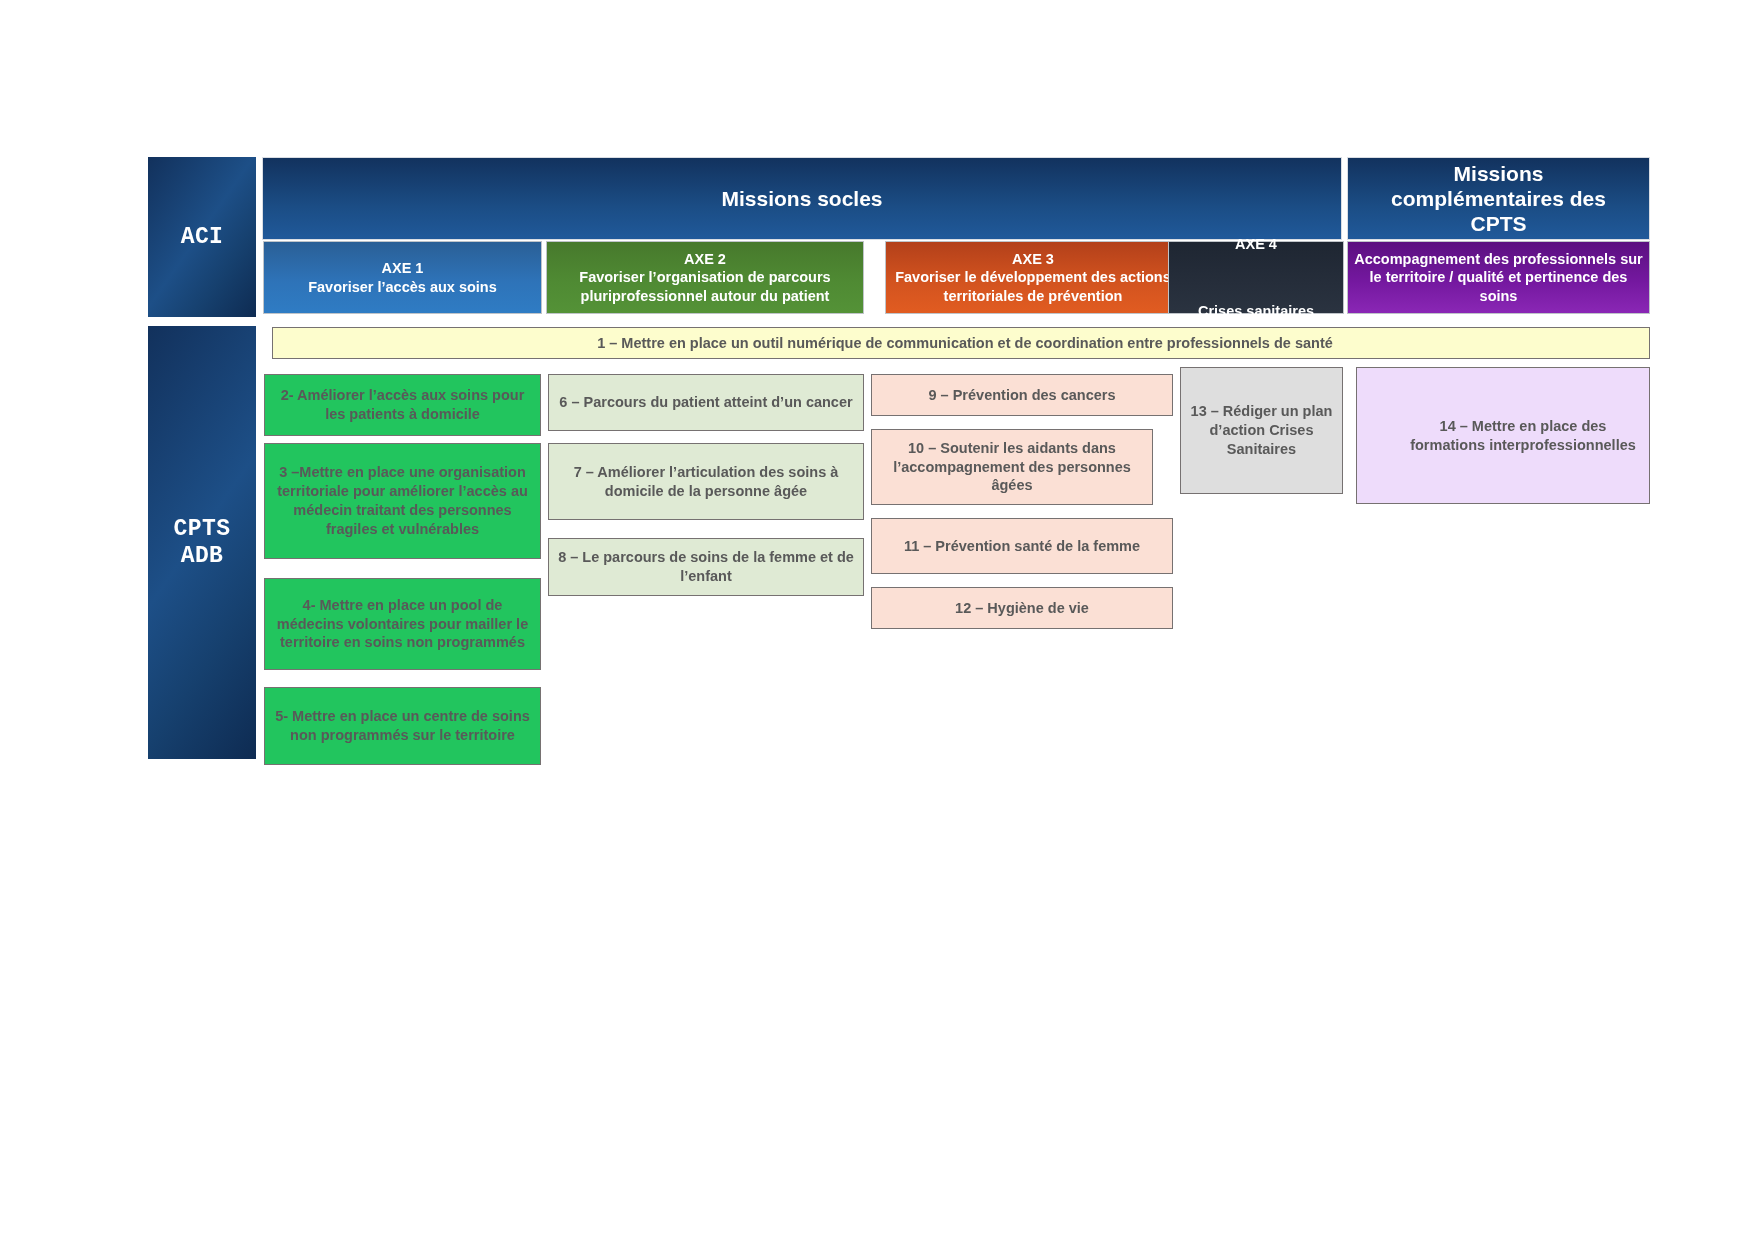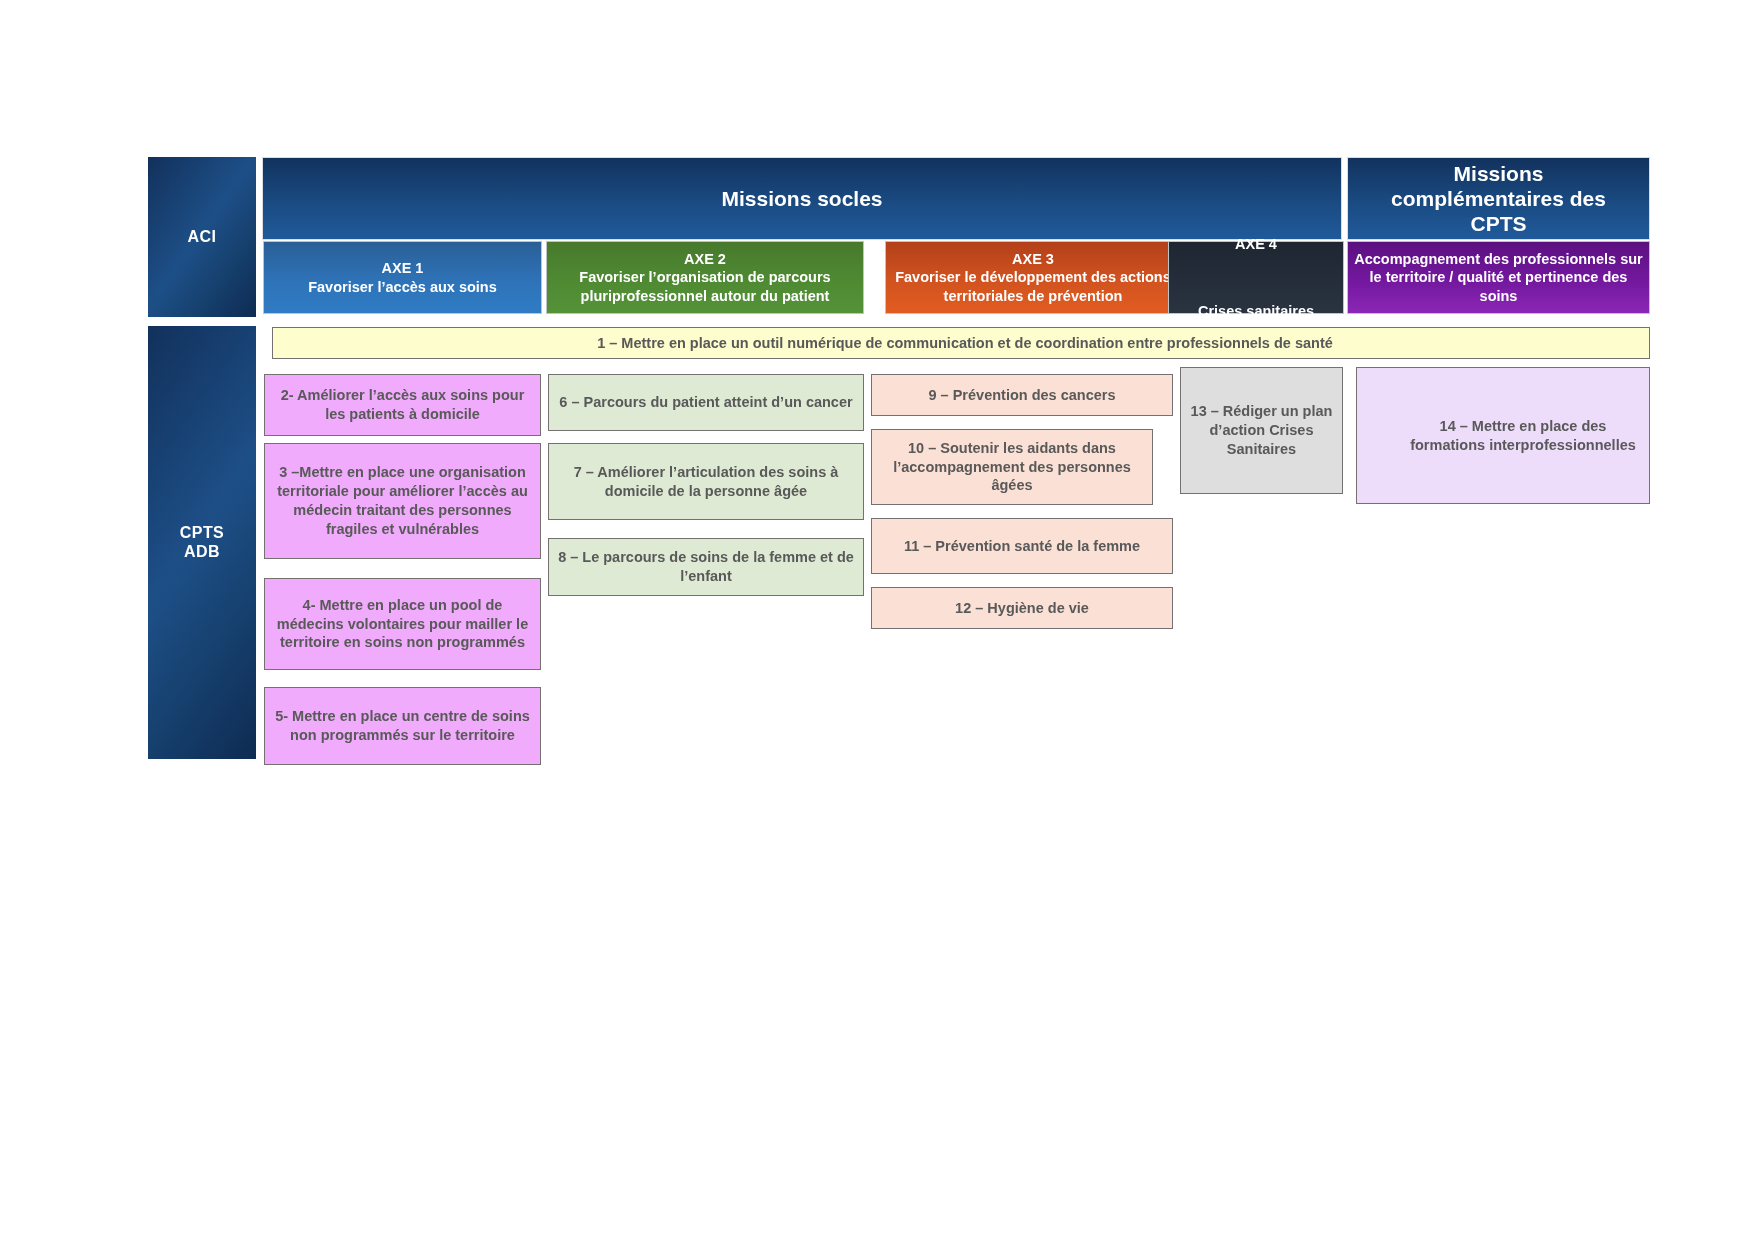--- a/index.html
+++ b/index.html
@@ -30,23 +30,24 @@
     align-items: center;
     justify-content: center;
     text-align: center;
   }
 
   
   .rail {
     background: linear-gradient(125deg, #12315c 0%, #1d4f87 48%, #16406e 72%, #0e2b52 100%);
     color: #ffffff;
     font-weight: bold;
-    font-size: 16px;
+    font-size: 23px;
     line-height: 1.15;
     letter-spacing: .4px;
+    font-family: Liberation Mono, monospace;
   }
 
   
   .banner {
     background: linear-gradient(180deg, #12325e 0%, #1b4d85 60%, #20599a 100%);
     color: #ffffff;
     font-weight: bold;
     font-size: 21px;
     line-height: 1.2;
     border: 1px solid #d9dde3;
@@ -74,21 +75,21 @@
   
   .mbox {
     border: 1.5px solid #767171;
     color: #595959;
     font-weight: bold;
     font-size: 14.5px;
     line-height: 1.3;
     padding: 4px 8px;
   }
   .m-yellow { background: #fdfdcd; }
-  .m-blue   { background: #f0abfc; }
+  .m-blue   { background: #22c55e; }
   .m-green  { background: #dfead4; }
   .m-peach  { background: #fbe0d5; }
   .m-gray   { background: #dedede; }
   .m-purple { background: #eedcfb; }
 </style>
 </head>
 <body>
 
 <div id="diagram">
 

